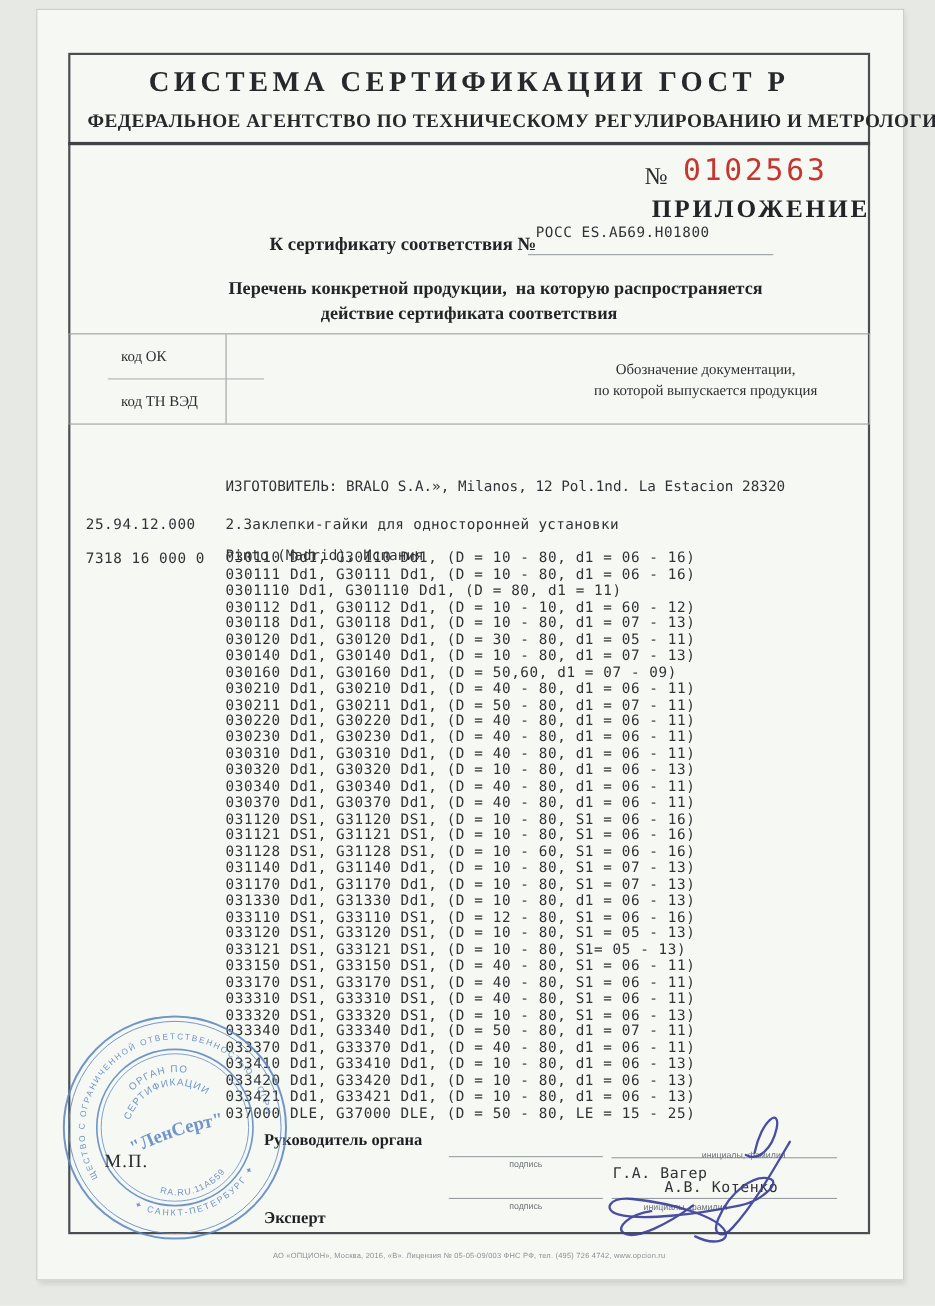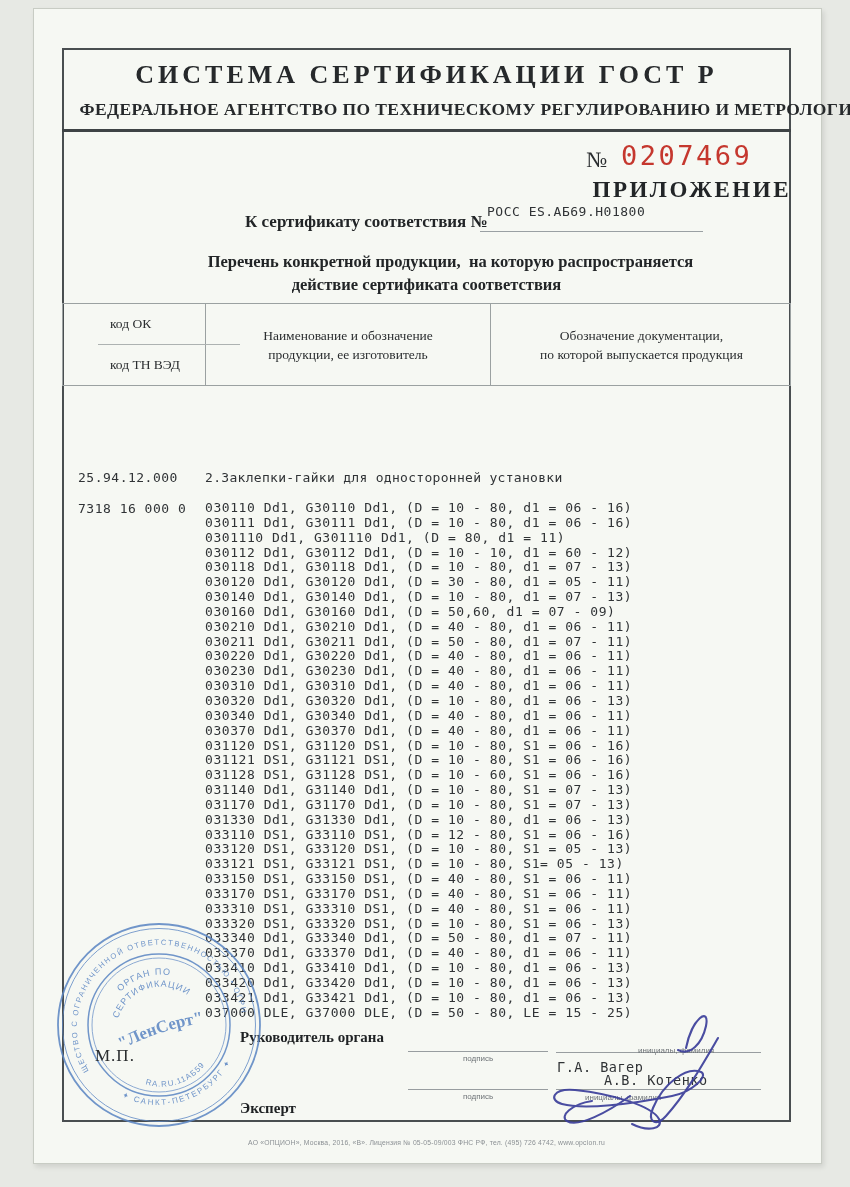--- a/index.html
+++ b/index.html
@@ -61,44 +61,44 @@
 <div id="page">
 
   <div class="abs sheet"></div>
   <div class="abs frame"></div>
   <div class="abs headbox"></div>
 
   <div class="abs t1">СИСТЕМА СЕРТИФИКАЦИИ ГОСТ Р</div>
   <div class="abs t2">ФЕДЕРАЛЬНОЕ АГЕНТСТВО ПО ТЕХНИЧЕСКОМУ РЕГУЛИРОВАНИЮ И МЕТРОЛОГИИ</div>
 
   <span class="abs num-prefix">№</span>
-  <span class="abs num-val">0207469</span>
+  <span class="abs num-val">0102563</span>
 
   <div class="abs app-title">ПРИЛОЖЕНИЕ</div>
   <span class="abs cert-label">К сертификату соответствия №</span>
   <span class="abs cert-val mono">РОСС ES.АБ69.Н01800</span>
   <div class="abs cert-line"></div>
   <div class="abs sub1">Перечень конкретной продукции,  на которую распространяется</div>
   <div class="abs sub2">действие сертификата соответствия</div>
 
   <div class="abs table">
     <div class="tc c1">
       <div class="c1a">код ОК</div>
       <div class="c1b">код ТН ВЭД</div>
     </div>
-    <div class="tc c2 cc">
-      <div>Наименование и обозначение</div>
-      <div>продукции, ее изготовитель</div>
-    </div>
     <div class="tc c3 cc">
       <div>Обозначение документации,</div>
       <div>по которой выпускается продукция</div>
     </div>
   </div>
 
+  <div class="abs manu mono">
+    <div>ИЗГОТОВИТЕЛЬ: BRALO S.A.», Milanos, 12 Pol.1nd. La Estacion 28320</div>
+    <div>Pinto (Madrid), Испания</div>
+  </div>
 
   <div class="abs okcode mono">25.94.12.000</div>
   <div class="abs pgroup mono">2.Заклепки-гайки для односторонней установки</div>
   <div class="abs tnved mono">7318 16 000 0</div>
 
   <div class="abs items mono"><div>030110 Dd1, G30110 Dd1, (D = 10 - 80, d1 = 06 - 16)</div><div>030111 Dd1, G30111 Dd1, (D = 10 - 80, d1 = 06 - 16)</div><div>0301110 Dd1, G301110 Dd1, (D = 80, d1 = 11)</div><div>030112 Dd1, G30112 Dd1, (D = 10 - 10, d1 = 60 - 12)</div><div>030118 Dd1, G30118 Dd1, (D = 10 - 80, d1 = 07 - 13)</div><div>030120 Dd1, G30120 Dd1, (D = 30 - 80, d1 = 05 - 11)</div><div>030140 Dd1, G30140 Dd1, (D = 10 - 80, d1 = 07 - 13)</div><div>030160 Dd1, G30160 Dd1, (D = 50,60, d1 = 07 - 09)</div><div>030210 Dd1, G30210 Dd1, (D = 40 - 80, d1 = 06 - 11)</div><div>030211 Dd1, G30211 Dd1, (D = 50 - 80, d1 = 07 - 11)</div><div>030220 Dd1, G30220 Dd1, (D = 40 - 80, d1 = 06 - 11)</div><div>030230 Dd1, G30230 Dd1, (D = 40 - 80, d1 = 06 - 11)</div><div>030310 Dd1, G30310 Dd1, (D = 40 - 80, d1 = 06 - 11)</div><div>030320 Dd1, G30320 Dd1, (D = 10 - 80, d1 = 06 - 13)</div><div>030340 Dd1, G30340 Dd1, (D = 40 - 80, d1 = 06 - 11)</div><div>030370 Dd1, G30370 Dd1, (D = 40 - 80, d1 = 06 - 11)</div><div>031120 DS1, G31120 DS1, (D = 10 - 80, S1 = 06 - 16)</div><div>031121 DS1, G31121 DS1, (D = 10 - 80, S1 = 06 - 16)</div><div>031128 DS1, G31128 DS1, (D = 10 - 60, S1 = 06 - 16)</div><div>031140 Dd1, G31140 Dd1, (D = 10 - 80, S1 = 07 - 13)</div><div>031170 Dd1, G31170 Dd1, (D = 10 - 80, S1 = 07 - 13)</div><div>031330 Dd1, G31330 Dd1, (D = 10 - 80, d1 = 06 - 13)</div><div>033110 DS1, G33110 DS1, (D = 12 - 80, S1 = 06 - 16)</div><div>033120 DS1, G33120 DS1, (D = 10 - 80, S1 = 05 - 13)</div><div>033121 DS1, G33121 DS1, (D = 10 - 80, S1= 05 - 13)</div><div>033150 DS1, G33150 DS1, (D = 40 - 80, S1 = 06 - 11)</div><div>033170 DS1, G33170 DS1, (D = 40 - 80, S1 = 06 - 11)</div><div>033310 DS1, G33310 DS1, (D = 40 - 80, S1 = 06 - 11)</div><div>033320 DS1, G33320 DS1, (D = 10 - 80, S1 = 06 - 13)</div><div>033340 Dd1, G33340 Dd1, (D = 50 - 80, d1 = 07 - 11)</div><div>033370 Dd1, G33370 Dd1, (D = 40 - 80, d1 = 06 - 11)</div><div>033410 Dd1, G33410 Dd1, (D = 10 - 80, d1 = 06 - 13)</div><div>033420 Dd1, G33420 Dd1, (D = 10 - 80, d1 = 06 - 13)</div><div>033421 Dd1, G33421 Dd1, (D = 10 - 80, d1 = 06 - 13)</div><div>037000 DLE, G37000 DLE, (D = 50 - 80, LE = 15 - 25)</div></div>
 
   <svg class="abs stamp-svg" viewBox="0 0 214 214" aria-hidden="true">
     <g fill="none" stroke="#5e88c4">
       <circle cx="107" cy="107" r="101" stroke-width="1.8"></circle>

